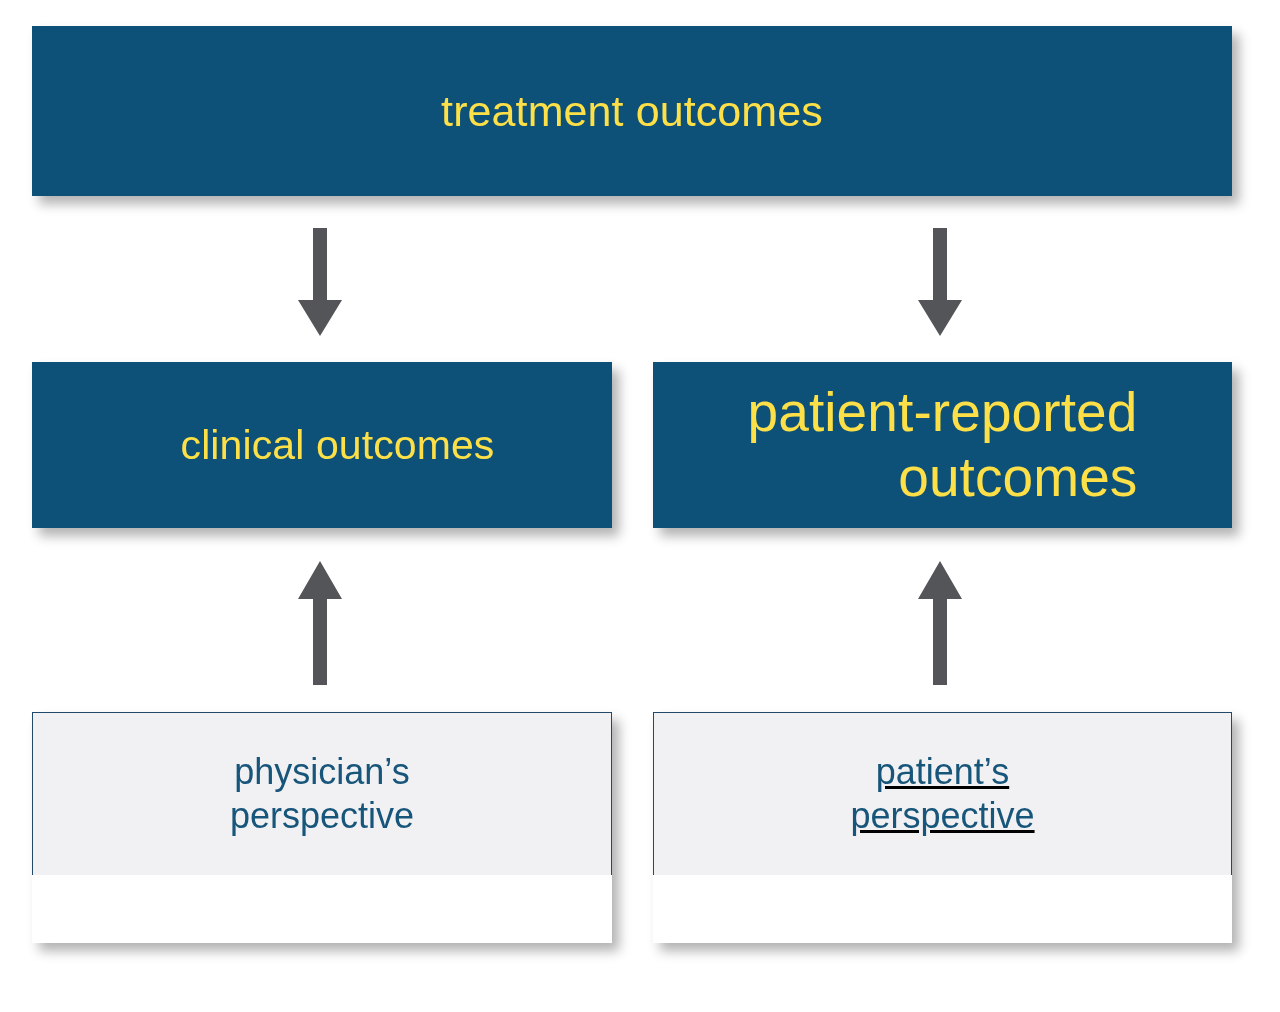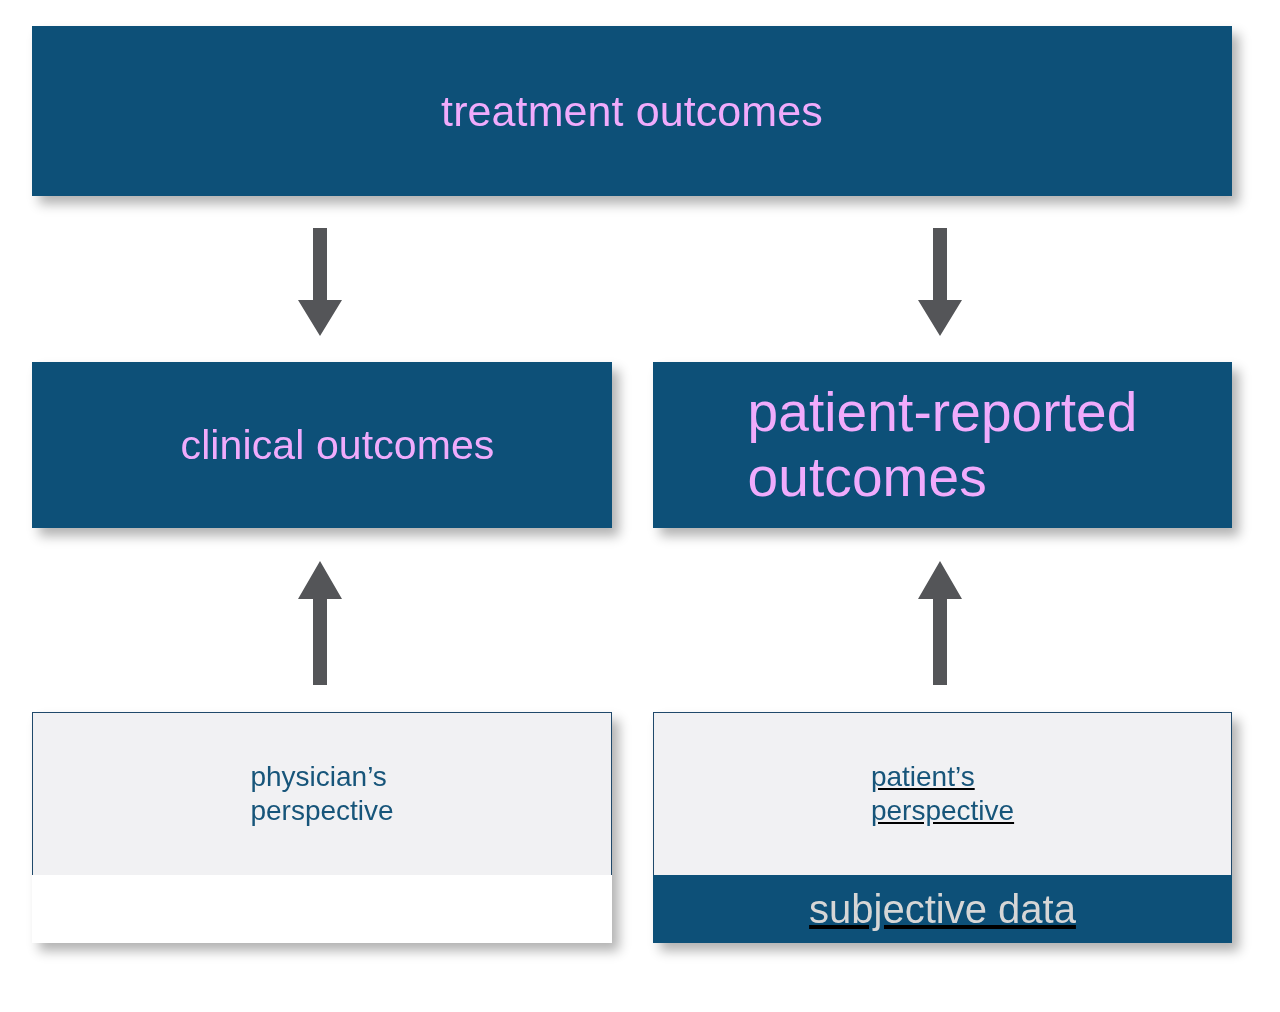--- a/index.html
+++ b/index.html
@@ -26,22 +26,22 @@
   .blue-box {
     position: absolute;
     background: #0d5078;
     box-shadow: 7px 8px 11px rgba(0,0,0,0.30);
     display: flex;
     align-items: center;
     justify-content: center;
     box-sizing: border-box;
   }
   .blue-box .label {
-    color: #f0abfc;
-    text-align: left;
+    color: #fde047;
+    text-align: right;
     line-height: 1.18;
     letter-spacing: 0.1px;
     font-weight: 400;
     white-space: pre-line;
   }
 
   
   #box-treatment-outcomes {
     left: 32px;
     top: 26px;
@@ -81,22 +81,22 @@
     border: 1.5px solid #20496b;
     border-bottom: none;
     flex: 0 0 163px;
     display: flex;
     align-items: center;
     justify-content: center;
     box-sizing: border-box;
   }
   .split-top .label {
     color: #17557a;
-    font-size: 28px;
-    text-align: left;
+    font-size: 36px;
+    text-align: center;
     line-height: 1.22;
     font-weight: 400;
     white-space: pre-line;
   }
   .split-bottom {
     background: #0d5078;
     flex: 1 1 auto;
     display: flex;
     align-items: center;
     justify-content: center;
@@ -181,18 +181,15 @@
       <span class="label">physician’s
 perspective</span>
     </div>
   </div>
 
   <div class="split-box" id="box-patient">
     <div class="split-top">
       <span class="label">patient’s
 perspective</span>
     </div>
-    <div class="split-bottom">
-      <span class="label">subjective data</span>
-    </div>
   </div>
 
 </div>
 
 </body></html>

